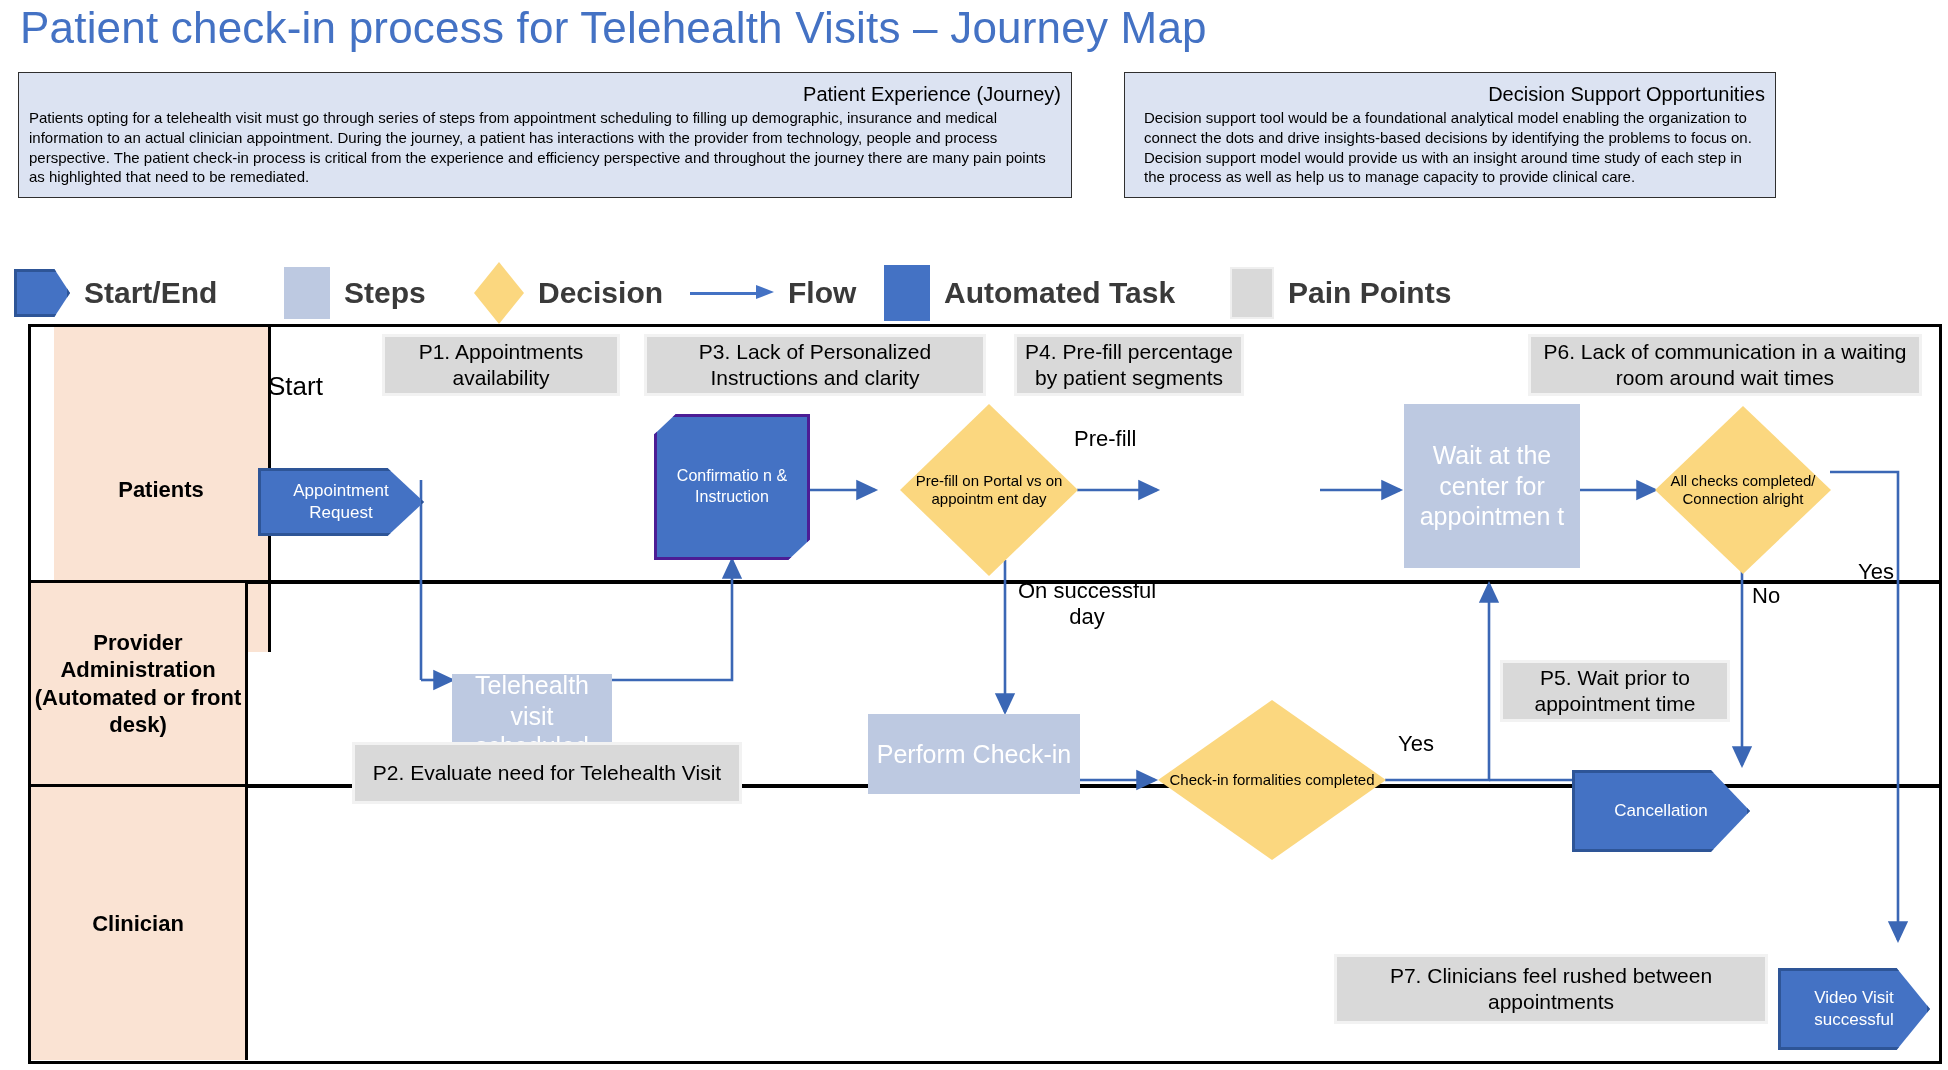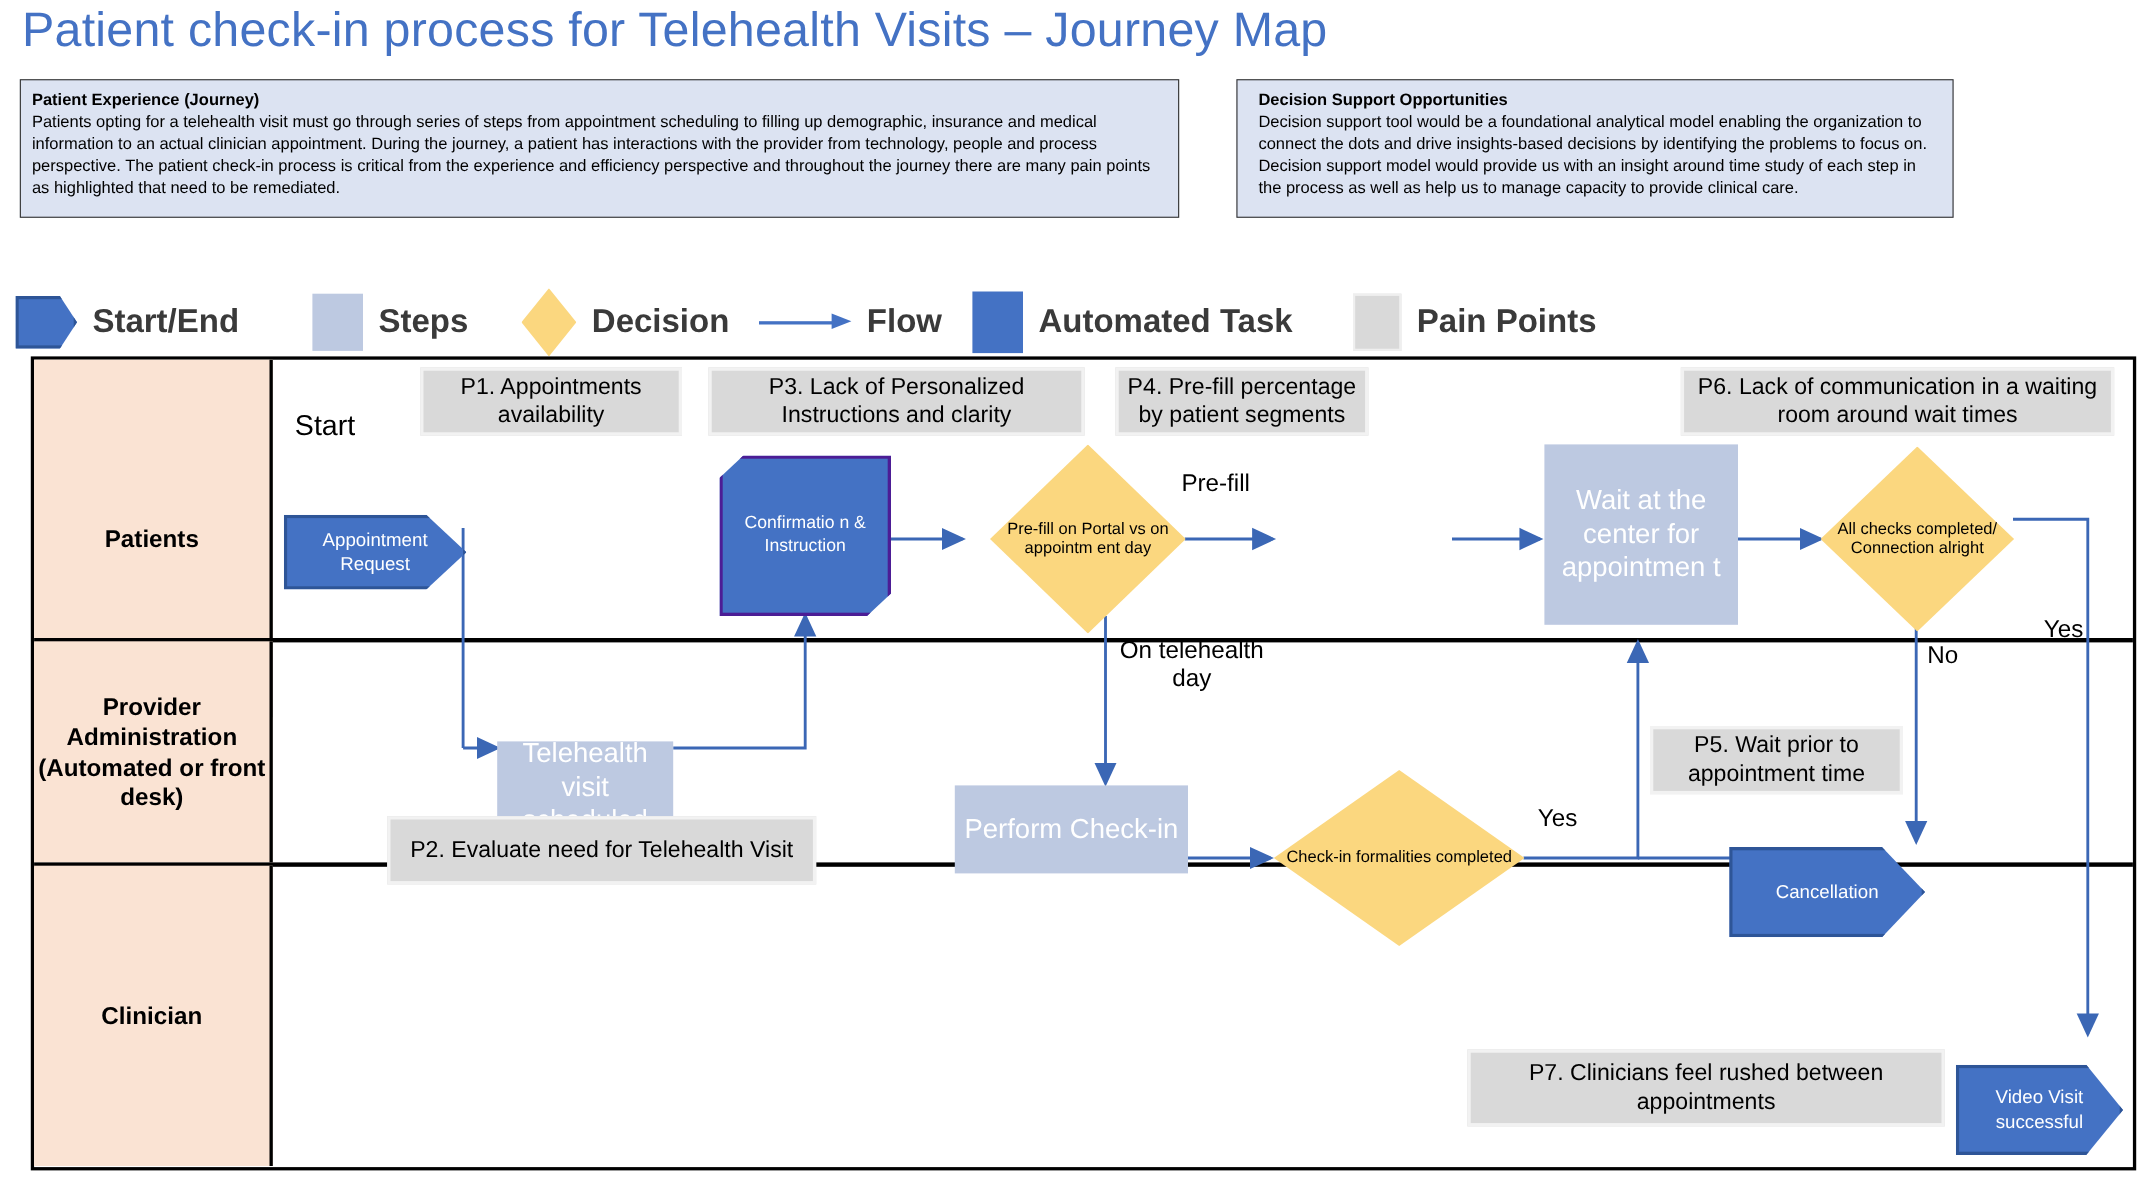--- a/index.html
+++ b/index.html
@@ -11,21 +11,21 @@
     position:absolute;left:20px;top:-2px;width:1500px;height:60px;
     font-size:44px;color:#4472C4;letter-spacing:.2px;white-space:nowrap;
     display:flex;align-items:center;
   }
 
   
   .descbox{
     position:absolute;background:#DCE3F2;border:1.5px solid #2F2F2F;
     box-sizing:border-box;padding:8px 10px 6px 10px;
   }
-  .descbox .hd{font-size:15px;font-weight:bold;color:#000;line-height:1.35;}
+  .descbox .hd{font-size:20px;font-weight:normal;color:#000;line-height:1.35;text-align:right;}
   .descbox .bd{font-size:15px;color:#000;line-height:1.32;}
   #desc-left{left:18px;top:72px;width:1054px;height:126px;}
   #desc-right{left:1124px;top:72px;width:652px;height:126px;padding-left:19px;}
 
   
   .legend{position:absolute;left:0px;top:262px;width:1948px;height:62px;}
   .legend .item{position:absolute;display:flex;align-items:center;height:62px;}
   .legend .lbl{font-size:30px;font-weight:bold;color:#3A3A3A;margin-left:14px;white-space:nowrap;}
 
   .sw-pent{width:56px;height:48px;background:#4472C4;border:3px solid #2E5597;
@@ -104,21 +104,21 @@
       <div class="sw-auto"></div>
       <div class="lbl">Automated Task</div>
     </div>
     <div class="item" style="left:1230px;">
       <div class="sw-pain"></div>
       <div class="lbl">Pain Points</div>
     </div>
   </div>
 
   <div id="frame">
-    <div class="lane-hdr" style="top:0px;height:325px;">Patients</div>
+    <div class="lane-hdr" style="top:0px;height:325px;margin-left:23px;">Patients</div>
     <div class="lane-div" style="top:253px;"></div>
     <div class="lane-hdr" style="top:256px;height:201px;">Provider Administration (Automated or front desk)</div>
     <div class="lane-div" style="top:457px;"></div>
     <div class="lane-hdr" style="top:460px;height:273px;">Clinician</div>
   </div>
 
   <svg id="wires">
     <defs>
       <marker id="ah" markerWidth="9" markerHeight="9" refX="7.2" refY="4.5" orient="auto">
         <path d="M0,0.6 L8.4,4.5 L0,8.4 Z" fill="#3B67B5"></path>
@@ -166,21 +166,21 @@
   <div class="node pain" style="left:1528px;top:334px;width:394px;height:62px;">P6. Lack of communication in a waiting room around wait times</div>
 
   <div class="node term" style="left:258px;top:448px;width:166px;height:68px;">Appointment Request</div>
 
   <div class="node auto-oct" style="left:654px;top:414px;width:156px;height:146px;">Confirmatio n &amp; Instruction</div>
 
   <div class="node dia" style="left:900px;top:404px;width:178px;height:172px;">Pre-fill on Portal vs on appointm ent day</div>
 
   <div class="node edgelbl" style="left:1074px;top:424px;width:120px;height:30px;justify-content:flex-start;">Pre-fill</div>
 
-  <div class="node edgelbl" style="left:1018px;top:578px;width:220px;height:62px;justify-content:flex-start;align-items:flex-start;">On telehealth
+  <div class="node edgelbl" style="left:1018px;top:578px;width:220px;height:62px;justify-content:flex-start;align-items:flex-start;">On successful
 day</div>
 
 
   <div class="node step" style="left:1404px;top:404px;width:176px;height:164px;">Wait at the center for appointmen t</div>
 
   <div class="node dia" style="left:1655px;top:406px;width:176px;height:168px;">All checks completed/ Connection alright</div>
 
   <div class="node edgelbl" style="left:1752px;top:580px;width:60px;height:32px;justify-content:flex-start;">No</div>
 
   <div class="node edgelbl" style="left:1858px;top:556px;width:60px;height:32px;justify-content:flex-start;">Yes</div>

